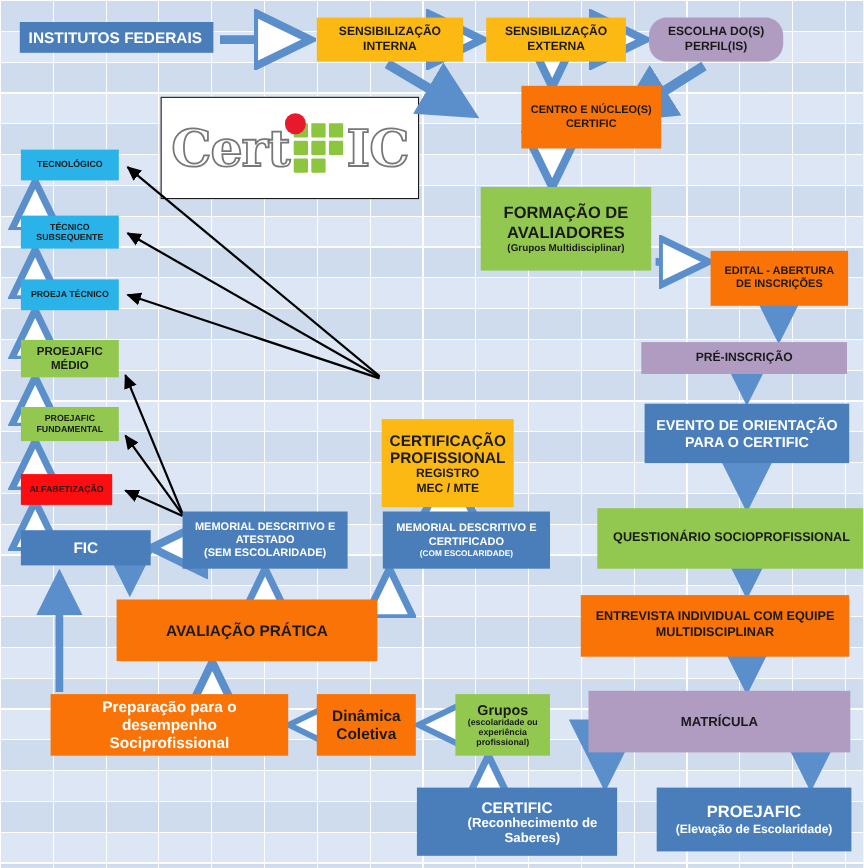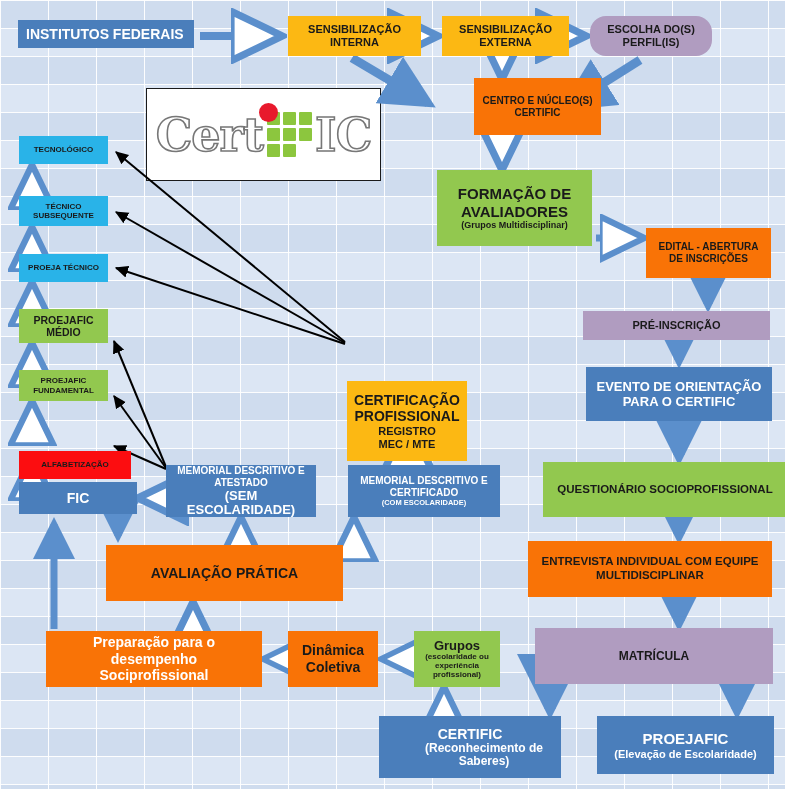--- a/index.html
+++ b/index.html
@@ -314,37 +314,37 @@
         <div class="l1">Preparação para o</div>
         <div class="l2">desempenho</div>
         <div class="l3">Sociprofissional</div>
       </div>
       <div class="node" style="left: 106px; top: 545px; width: 237px; height: 56px; background: rgb(249, 115, 6); color: rgb(26, 26, 26); font-size: 14px;">
         <div class="l1">AVALIAÇÃO PRÁTICA</div>
       </div>
       <div class="node" style="left: 166px; top: 465px; width: 150px; height: 52px; background: rgb(74, 126, 187); color: rgb(255, 255, 255); font-size: 10px;">
         <div class="l1">MEMORIAL DESCRITIVO E</div>
         <div class="l2">ATESTADO</div>
-        <div class="sub" style="font-size: 13px; line-height: 1.1;">(SEM ESCOLARIDADE)</div>
+        <div class="sub" style="font-size: 10px; line-height: 1.1;">(SEM ESCOLARIDADE)</div>
       </div>
       <div class="node" style="left: 348px; top: 465px; width: 152px; height: 52px; background: rgb(74, 126, 187); color: rgb(255, 255, 255); font-size: 10px;">
         <div class="l1">MEMORIAL DESCRITIVO E</div>
         <div class="l2">CERTIFICADO</div>
         <div class="sub" style="font-size: 7.5px; line-height: 1.1;">(COM ESCOLARIDADE)</div>
       </div>
       <div class="node" style="left: 347px; top: 340px; width: 120px; height: 80px; background: rgb(252, 184, 19); color: rgb(26, 26, 26); font-size: 14px; margin-top: 41px;">
         <div class="l1">CERTIFICAÇÃO</div>
         <div class="l2">PROFISSIONAL</div>
         <div class="sub" style="font-size: 11px;">REGISTRO</div>
         <div class="sub" style="font-size: 11px;">MEC / MTE</div>
       </div>
       <div class="node" style="left: 19px; top: 482px; width: 118px; height: 32px; background: rgb(74, 126, 187); color: rgb(255, 255, 255); font-size: 14px;">
         <div class="l1">FIC</div>
       </div>
-      <div class="node" style="left: 19px; top: 451px; width: 112px; height: 28px; background: rgb(252, 13, 16); color: rgb(26, 26, 26); font-size: 8px;">
+      <div class="node" style="left: 19px; top: 431px; width: 83px; height: 28px; background: rgb(252, 13, 16); color: rgb(26, 26, 26); font-size: 8px;">
         <div class="l1">ALFABETIZAÇÃO</div>
       </div>
       <div class="node" style="left: 19px; top: 370px; width: 89px; height: 31px; background: rgb(146, 200, 79); color: rgb(26, 26, 26); font-size: 8px;">
         <div class="l1">PROEJAFIC</div>
         <div class="l2">FUNDAMENTAL</div>
       </div>
       <div class="node" style="left: 19px; top: 309px; width: 89px; height: 34px; background: rgb(146, 200, 79); color: rgb(26, 26, 26); font-size: 10.5px;">
         <div class="l1">PROEJAFIC</div>
         <div class="l2">MÉDIO</div>
       </div>

